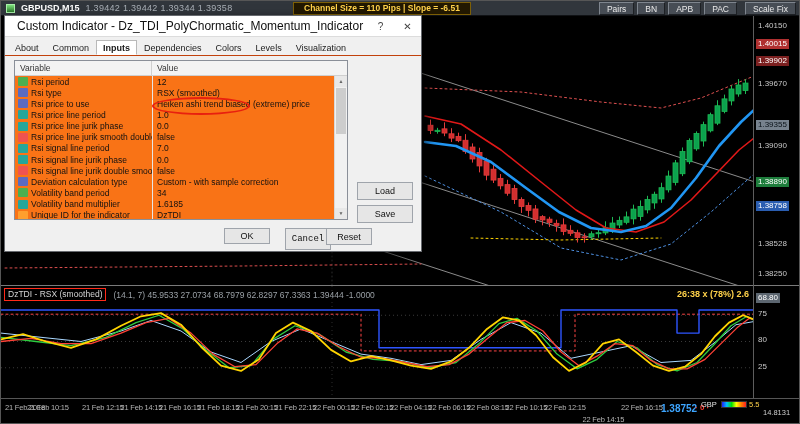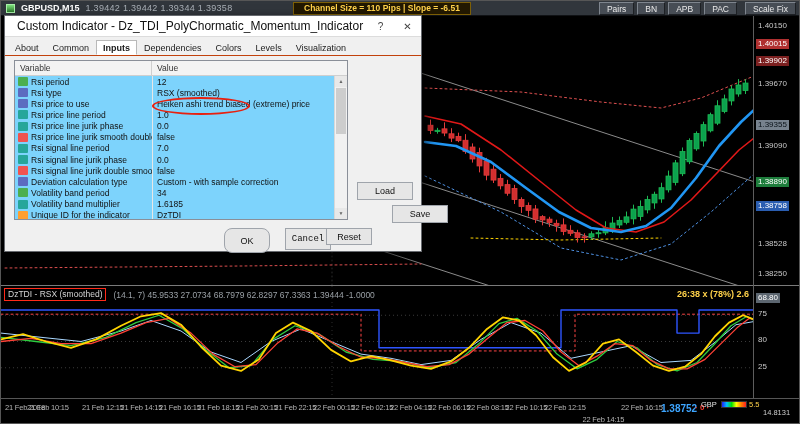--- a/index.html
+++ b/index.html
@@ -80,21 +80,21 @@
   .dlg-btn { width:27px; height:100%; display:flex; align-items:center;
              justify-content:center; font-size:10px; color:#444; cursor:pointer; }
   .dlg-tabs { display:flex; height:19px; padding:3px 3px 0; background:#f0f0f0;
               border-bottom:1px solid #c2410c; }
   .tab { padding:2px 6px 3px; font-size:9px; color:#1b1b1b; cursor:pointer;
          border:1px solid transparent; white-space:nowrap; }
   .tab.active { background:#fff; border-color:#b9b9b9 #b9b9b9 #fff #b9b9b9; font-weight:bold; }
   .dlg-body { position:relative; height:197px; }
 
   .param-table { position:absolute; left:9px; top:4px; width:334px; height:160px;
-                 background:#7dd3fc; border:1px solid #8a8f98; overflow:hidden; }
+                 background:#f97316; border:1px solid #8a8f98; overflow:hidden; }
   .pt-header { display:flex; height:15px; background:#f3f3f3;
                border-bottom:1px solid #cfcfcf; font-size:8.5px; color:#333;
                align-items:center; }
   .pt-header span:first-child { width:137px; padding-left:5px; border-right:1px solid #cfcfcf; height:100%; line-height:15px; }
   .pt-header span:last-child  { flex:1; padding-left:5px; }
   .pt-colline { position:absolute; left:137px; top:15px; bottom:0; width:1px; background:#e6e6e6; }
   .pt-body { position:absolute; left:0; top:15px; right:13px; bottom:0; }
   .pt-row { display:flex; height:11.15px; align-items:center; font-size:8.5px; color:#111; }
   .pt-icon { width:10px; height:9px; margin:0 3px 0 3px; flex:none; border-radius:1px;
              color:#fff; font-size:5.5px; line-height:9px; text-align:center; font-weight:bold; }
@@ -110,22 +110,22 @@
                background:#f1f1f1; border-left:1px solid #d8d8d8; }
   .pt-sc-btn { position:absolute; left:0; width:12px; height:11px; font-size:5px;
                color:#666; text-align:center; line-height:11px; background:#e8e8e8; cursor:pointer; }
   .pt-sc-btn.down { bottom:0; }
   .pt-sc-thumb { position:absolute; left:1px; top:12px; width:10px; height:46px;
                  background:#cdcdcd; cursor:pointer; }
 
   .btn { position:absolute; background:#e6e6e6; border:1px solid #9fa4ab;
          font-size:9px; text-align:center; cursor:pointer; font-family:inherit; color:#111; }
   #btn-load   { left:352px; top:126px; width:56px; height:18px; }
-  #btn-save   { left:352px; top:149px; width:56px; height:18px;margin-left:35px; }
-  #btn-ok     { left:219px; top:172px; width:46px; height:25px;border-radius:8px; }
+  #btn-save   { left:352px; top:149px; width:56px; height:18px; }
+  #btn-ok     { left:219px; top:172px; width:46px; height:16px; }
   #btn-cancel { left:280px; top:172px; width:46px; height:22px;font-family:Liberation Mono, monospace; }
   #btn-reset  { left:321px; top:172px; width:46px; height:17px; }
 
   
   .red-ellipse { position:absolute; left:147px; top:81px; width:98px; height:18px;
                  border:2px solid #e8200f; border-radius:50%; z-index:11; pointer-events:none; }
 </style>
 </head>
 <body>
 

